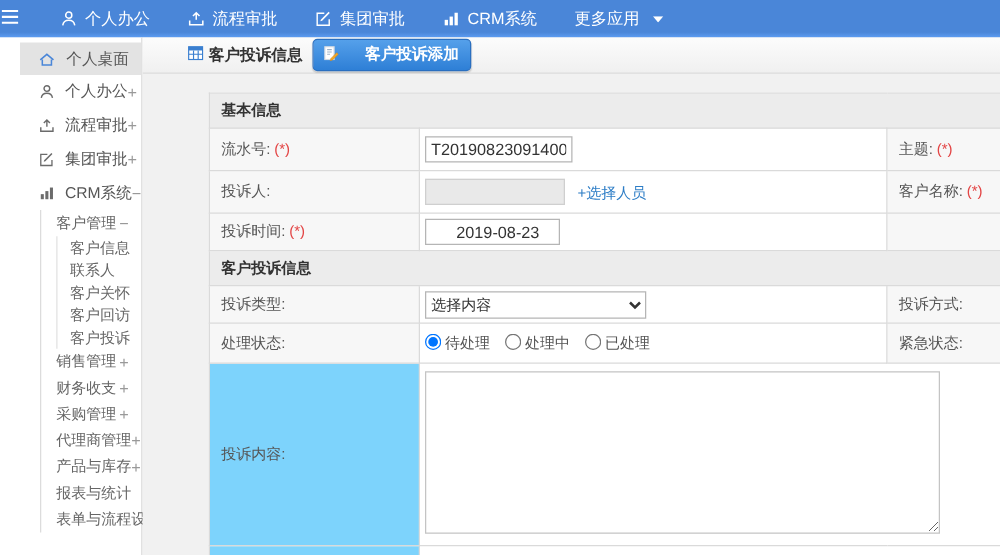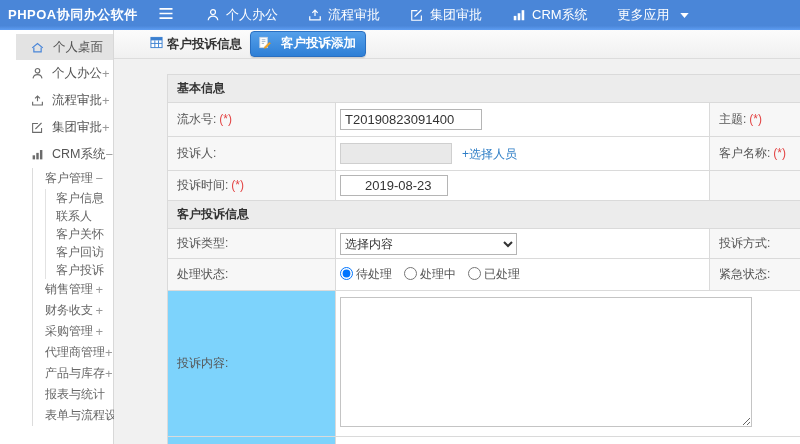--- a/index.html
+++ b/index.html
@@ -29,21 +29,21 @@
   .expand { color:#999; font-size:13px; }
   .submenu { margin-left:16px; border-left:1px solid #dcdcdc; }
   .group-item { height:21px; display:flex; align-items:center; padding:0 10px 0 12px; cursor:pointer; color:#666; }
   .group-item .s-label { flex:1; white-space:nowrap; }
   .subsub { margin-left:12px; border-left:1px solid #e2e2e2; }
   .subsub-item { height:18px; display:flex; align-items:center; padding-left:10px; cursor:pointer; color:#666; white-space:nowrap; }
 
   
   .tabstrip { height:29px; background:linear-gradient(#fcfcfc,#f0f0f0); border-bottom:1px solid #dcdcdc; display:flex; align-items:center; padding-left:36px; }
   .tab-plain { display:flex; align-items:center; gap:4px; font-size:12.5px; font-weight:bold; color:#333; cursor:pointer; }
-  .tab-active { display:flex; align-items:center; gap:10px; margin-left:8px; padding:3px 9px 4px 7px; font-size:12.5px; font-weight:bold; color:#fff;
+  .tab-active { display:flex; align-items:center; gap:21px; margin-left:8px; padding:3px 9px 4px 7px; font-size:12.5px; font-weight:bold; color:#fff;
                 background:linear-gradient(#55a0ea,#2e7fd6); border:1px solid #2a6fc0; border-radius:4px; cursor:pointer;
                 box-shadow:0 1px 1px rgba(0,0,0,.15); }
 
   
   .form-wrap { margin:15px 0 0 53px; }
   table.form { border-collapse:collapse; table-layout:fixed; width:812px; background:#fff; }
   td { border:1px solid #dadada; vertical-align:middle; font-size:12px; color:#555; }
   td.sec { background:#ececec; font-weight:bold; color:#333; padding-left:9px; height:28px; }
   td.lbl { background:#f7f7f7; padding-left:9px; }
   td.inp { background:#fff; padding-left:4px; }
@@ -58,21 +58,20 @@
   .radios { display:flex; align-items:center; gap:4px; }
   .radios label { margin-right:8px; cursor:pointer; }
   .radios input { margin-right:3px; vertical-align:-2px; }
   textarea { width:412px; height:130px; border:1px solid #c4c4c4; margin:4px 0 4px 0; resize:both;
              font-family:"Liberation Sans",sans-serif; }
 </style>
 </head>
 <body>
 
 <div class="topbar">
-  <div class="logo">PHPOA协同办公软件</div>
   <div class="hamburger">
     <span>
       <svg width="16" height="13" viewBox="0 0 16 14">
           <path d="M1 2h14M1 7h14M1 12h14" stroke="currentColor" stroke-width="1.8" fill="none"></path>
         </svg>
     </span>
   </div>
   <div class="topnav">
     <div class="topnav-item">
       <span>
@@ -247,21 +246,21 @@
           </colgroup>
         <tbody>
             <tr>
           <td class="sec" colspan="4">基本信息</td>
         </tr>
         <tr style="height:34px">
           <td class="lbl">
             <span>流水号:</span><span class="req">(*)</span>
           </td>
           <td class="inp">
-            <input type="text" style="width: 142px;" value="T20190823091400">
+            <input type="text" style="width: 118px;" value="T20190823091400">
           </td>
           <td class="lbl">
             <span>主题:</span><span class="req">(*)</span>
           </td>
 
         </tr>
         <tr style="height:34px">
           <td class="lbl">
             <span>投诉人:</span>
           </td>

